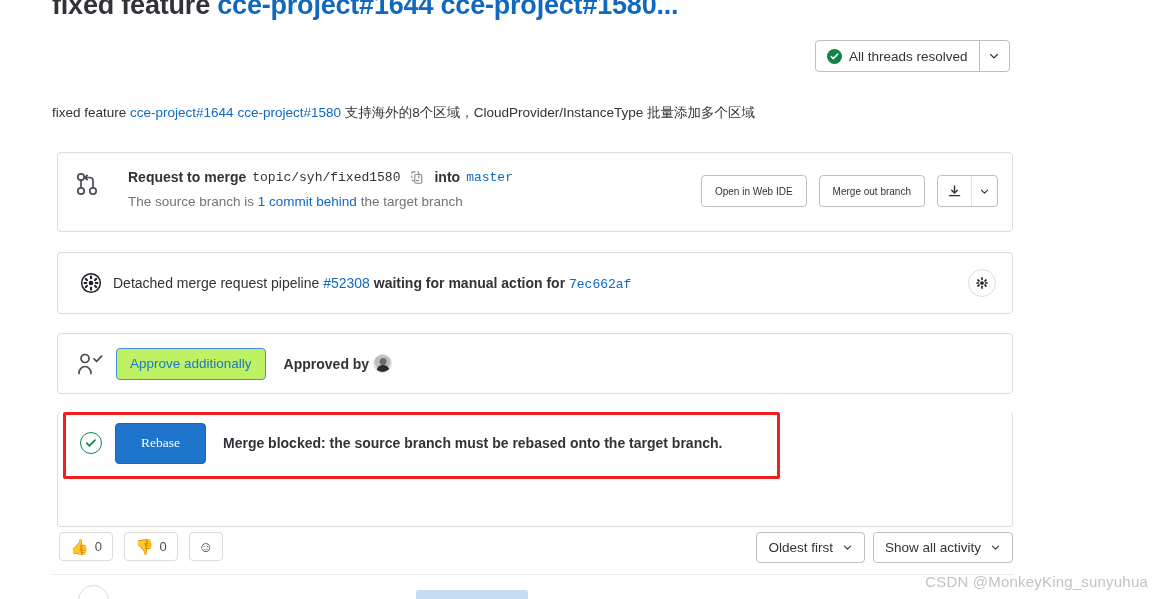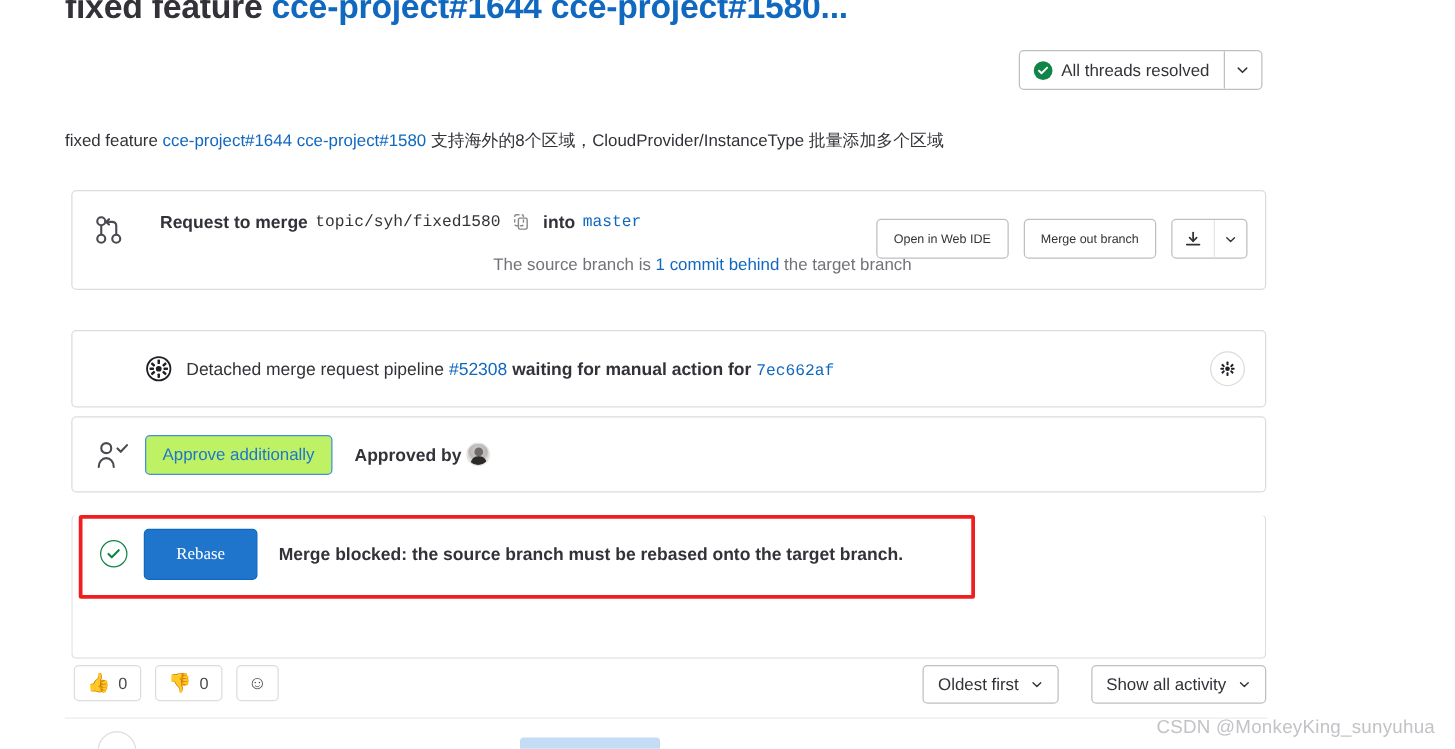--- a/index.html
+++ b/index.html
@@ -120,21 +120,21 @@
   
   .card {
     position: absolute;
     left: 57px;
     width: 956px;
     background: #fff;
     border: 1px solid #dcdcde;
     border-radius: 4px;
   }
   .card.c-merge   { top: 152px; height: 80px; }
-  .card.c-pipe    { top: 264px; height: 62px; border-top:1px solid #dcdcde;padding-left:36px; }
+  .card.c-pipe    { top: 252px; height: 62px; border-top:1px solid #dcdcde; }
   .card.c-approve { top: 333px; height: 61px; }
   .card.c-rebase  { top: 412px; height: 115px; border-top: none; }
 
   
   .merge-inner { position: relative; height: 100%; padding: 14px 16px 0 22px; }
   .icon-branch {
     position: absolute; left: 18px; top: 18px;
     width: 22px; height: 26px;
   }
   .merge-head {
@@ -147,24 +147,23 @@
   .merge-head b { font-weight: 700; }
   .mono { font-family: "Liberation Mono", monospace; font-size: 13px; }
   .mono.src { color: #333238; margin-left: 6px; }
   .mono.dst { color: #1068bf; margin-left: 6px; }
   .copy-btn {
     display: inline-flex; align-items:center; justify-content:center;
     width: 22px; height: 20px; margin-left: 6px; margin-right: 6px;
     cursor: pointer;
   }
   .merge-sub {
-    margin-left: 48px; margin-top: 17px;
+    margin-left: 48px; margin-top: 7px;
     font-size: 13.5px; color: #737278;
     white-space: nowrap;
-    text-align: center;
   }
   .merge-sub .lnk { color: #1068bf; }
   .merge-actions {
     position: absolute; right: 14px; top: 22px;
     display: flex; align-items: center; gap: 12px;
   }
   .btn {
     height: 32px;
     display: inline-flex; align-items: center; justify-content: center;
     padding: 0 13px;
@@ -319,21 +318,21 @@
     font-size: 13px;
     color: #4b4a50;
     cursor: pointer;
   }
   .award-btn.small { min-width: 0; width: 34px; padding: 0; }
   .emoji { font-size: 15px; line-height: 1; }
 
   .activity-controls {
     position: absolute;
     right: 151px; top: 532px;
-    display: flex; align-items: center; gap: 26px;
+    display: flex; align-items: center; gap: 8px;
   }
   .select-btn {
     height: 31px;
     display: inline-flex; align-items: center; gap: 9px;
     padding: 0 11px;
     border: 1px solid #bfbfc3;
     border-radius: 4px;
     background: #fff;
     font-size: 13.5px;
     color: #333238;

